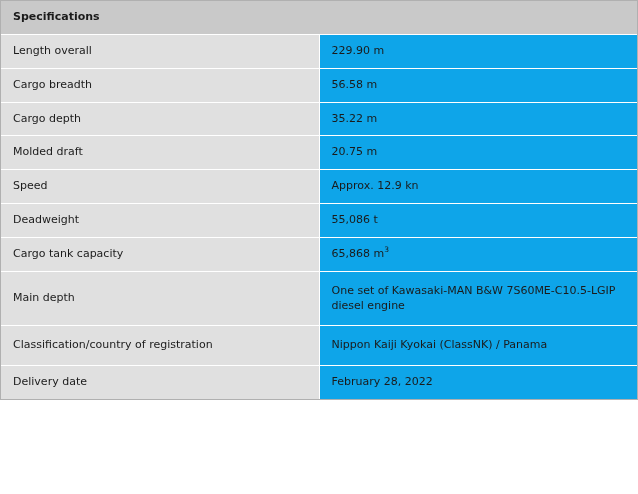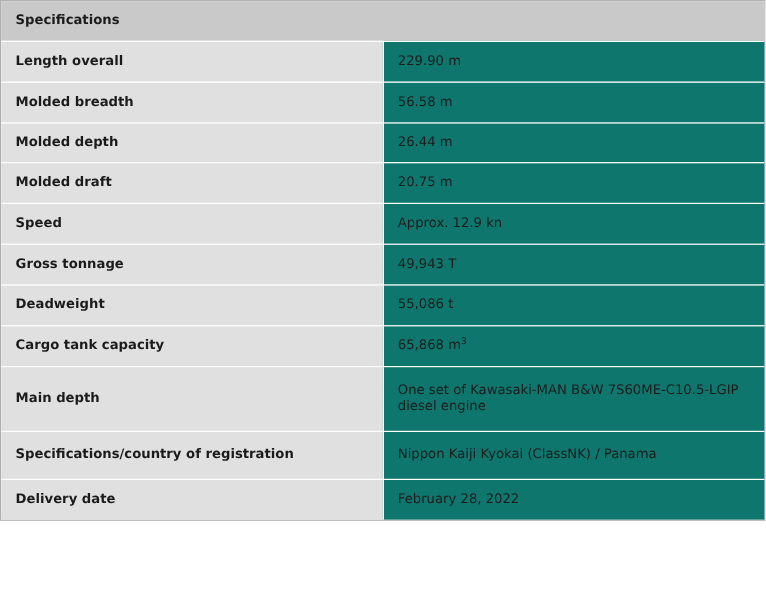--- a/index.html
+++ b/index.html
@@ -40,24 +40,24 @@
     color: #111111;
     padding-top: 8px;
     padding-bottom: 8px;
     border-bottom: 1px solid #ffffff;
   }
   .label-cell {
     width: 212px;
     background: #e0e0e0;
     border-bottom: 1px solid #ffffff;
     border-right: 1px solid #ffffff;
-    font-weight: bold;
+    font-weight: normal;
   }
   .value-cell {
-    background: #0f766e;
+    background: #0ea5e9;
     border-bottom: 1px solid #ffffff;
   }
   tr:last-child .label-cell,
   tr:last-child .value-cell {
     border-bottom: none;
   }
   .tall .label-cell,
   .tall .value-cell {
     padding-top: 12px;
     padding-bottom: 12px;
@@ -80,53 +80,49 @@
       <tr class="header-row">
         <th colspan="2">Specifications</th>
       </tr>
     </thead>
     <tbody id="spec-body">
         <tr>
           <td class="label-cell">Length overall</td>
           <td class="value-cell"><span class="val-text">229.90 m</span></td>
         </tr>
         <tr>
-          <td class="label-cell">Molded breadth</td>
+          <td class="label-cell">Cargo breadth</td>
           <td class="value-cell"><span class="val-text">56.58 m</span></td>
         </tr>
         <tr>
-          <td class="label-cell">Molded depth</td>
-          <td class="value-cell"><span class="val-text">26.44 m</span></td>
+          <td class="label-cell">Cargo depth</td>
+          <td class="value-cell"><span class="val-text">35.22 m</span></td>
         </tr>
         <tr>
           <td class="label-cell">Molded draft</td>
           <td class="value-cell"><span class="val-text">20.75 m</span></td>
         </tr>
         <tr>
           <td class="label-cell">Speed</td>
           <td class="value-cell"><span class="val-text">Approx. 12.9 kn</span></td>
-        </tr>
-        <tr>
-          <td class="label-cell">Gross tonnage</td>
-          <td class="value-cell"><span class="val-text">49,943 T</span></td>
         </tr>
         <tr>
           <td class="label-cell">Deadweight</td>
           <td class="value-cell"><span class="val-text">55,086 t</span></td>
         </tr>
         <tr>
           <td class="label-cell">Cargo tank capacity</td>
           <td class="value-cell"><span class="val-text">65,868 m</span><sup>3</sup></td>
         </tr>
         <tr class="tall">
           <td class="label-cell">Main depth</td>
           <td class="value-cell"><span class="val-text">One set of Kawasaki-MAN B&amp;W 7S60ME-C10.5-LGIP diesel engine</span></td>
         </tr>
         <tr class="tall">
-          <td class="label-cell">Specifications/country of registration</td>
+          <td class="label-cell">Classification/country of registration</td>
           <td class="value-cell"><span class="val-text">Nippon Kaiji Kyokai (ClassNK) / Panama</span></td>
         </tr>
         <tr>
           <td class="label-cell">Delivery date</td>
           <td class="value-cell"><span class="val-text">February 28, 2022</span></td>
         </tr>
       </tbody>
   </table>
 </div>
 

